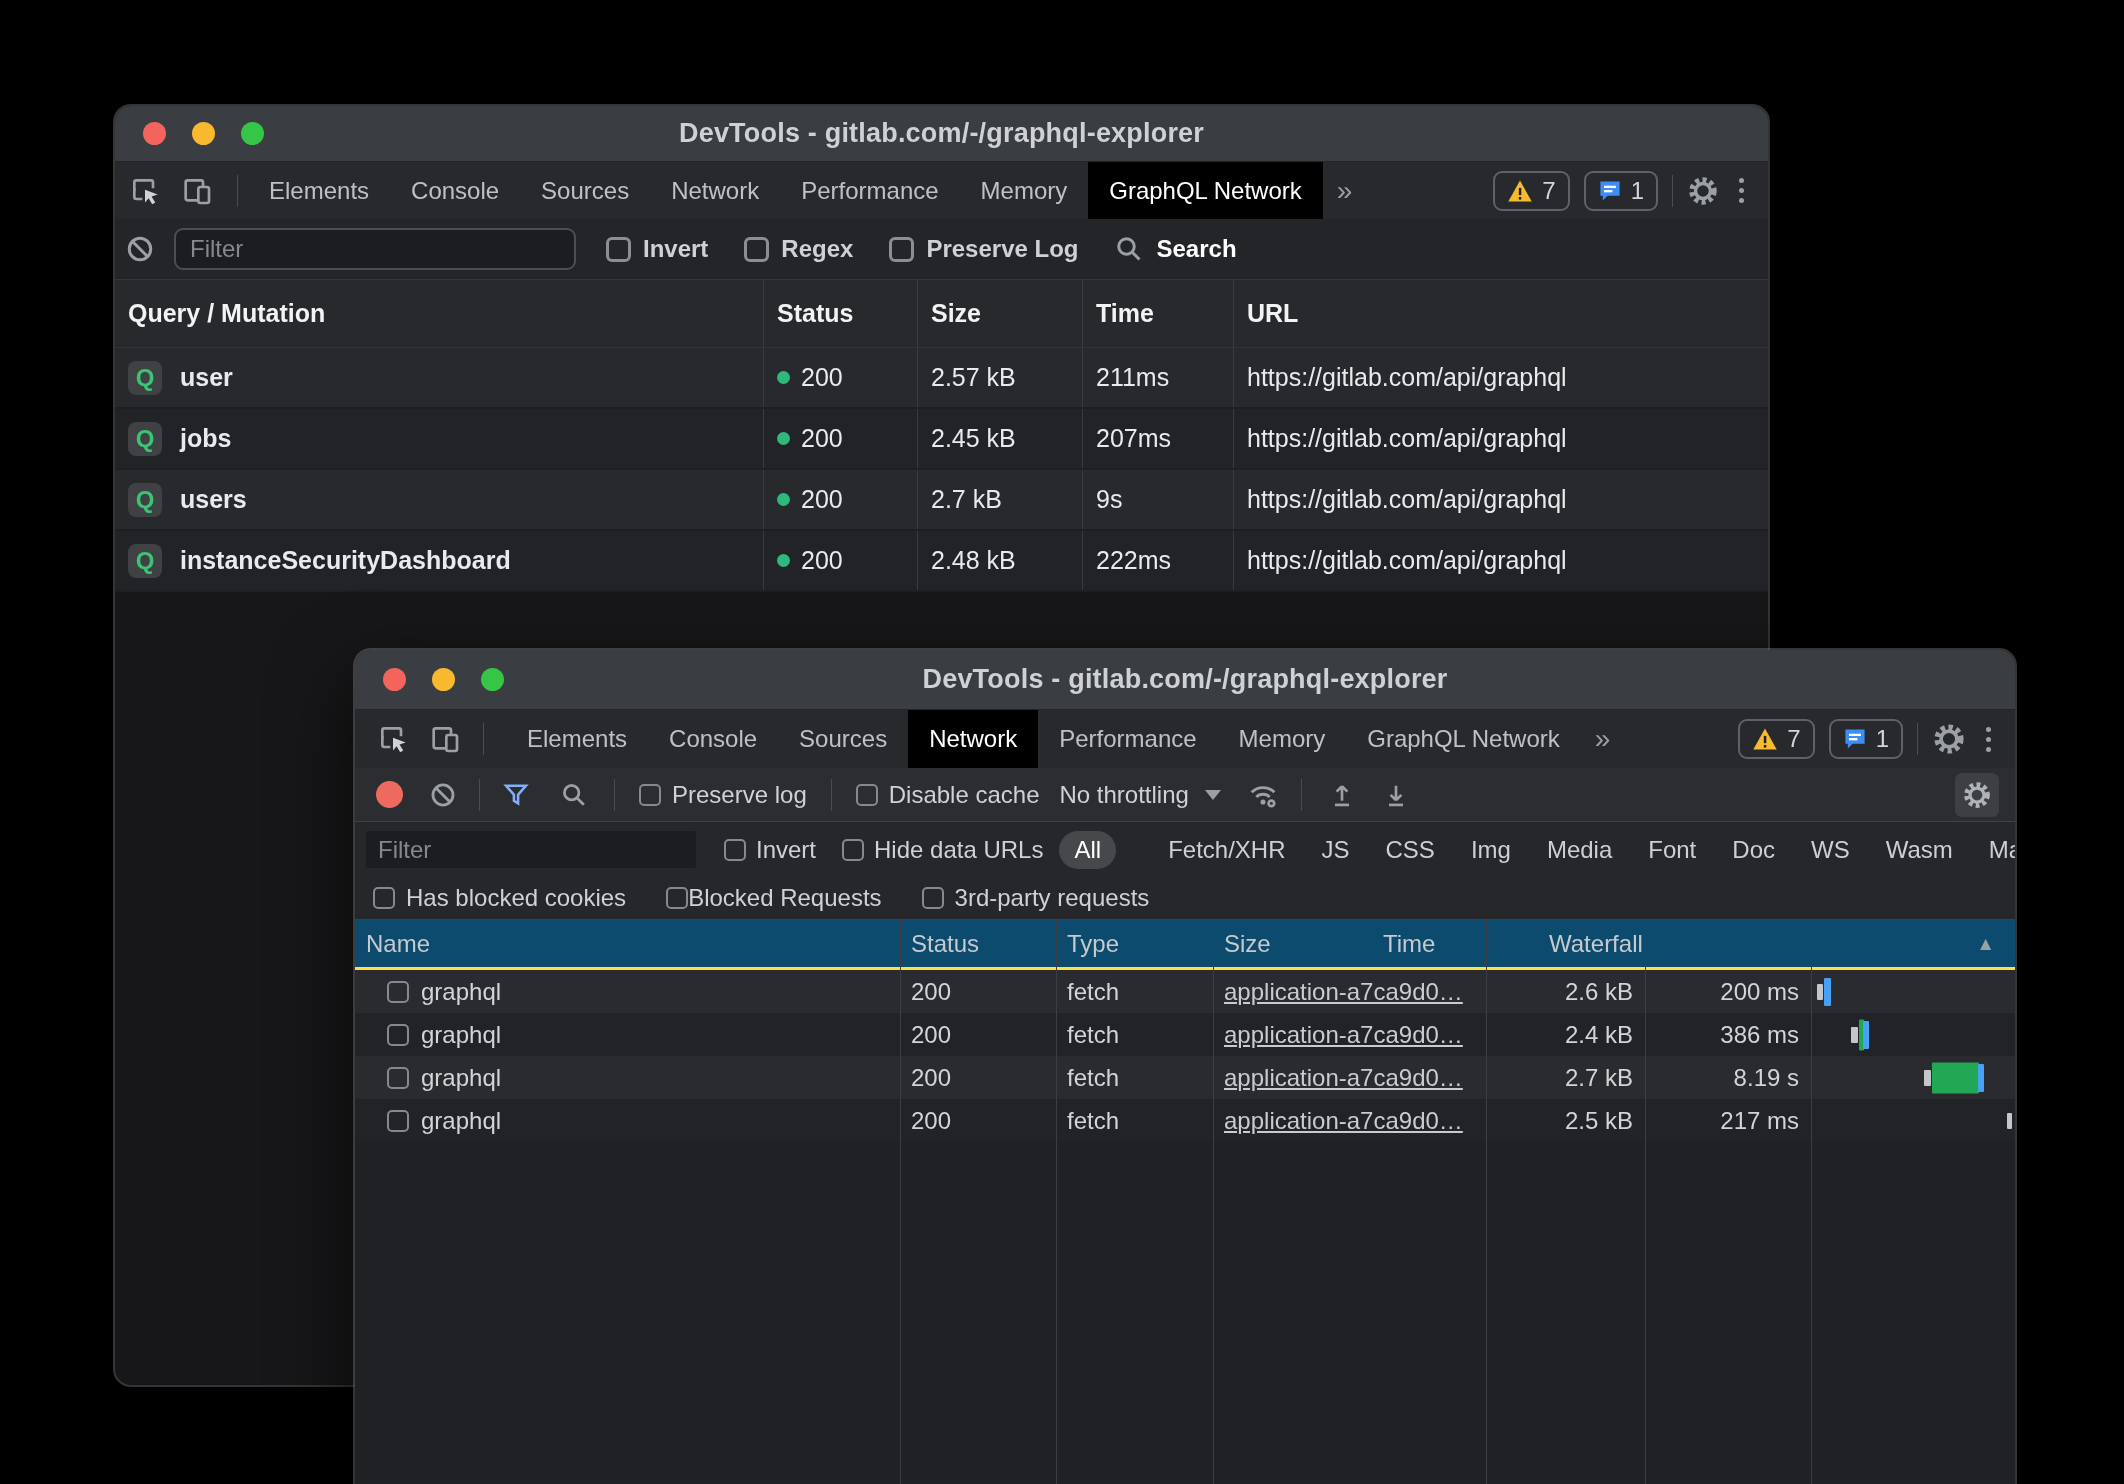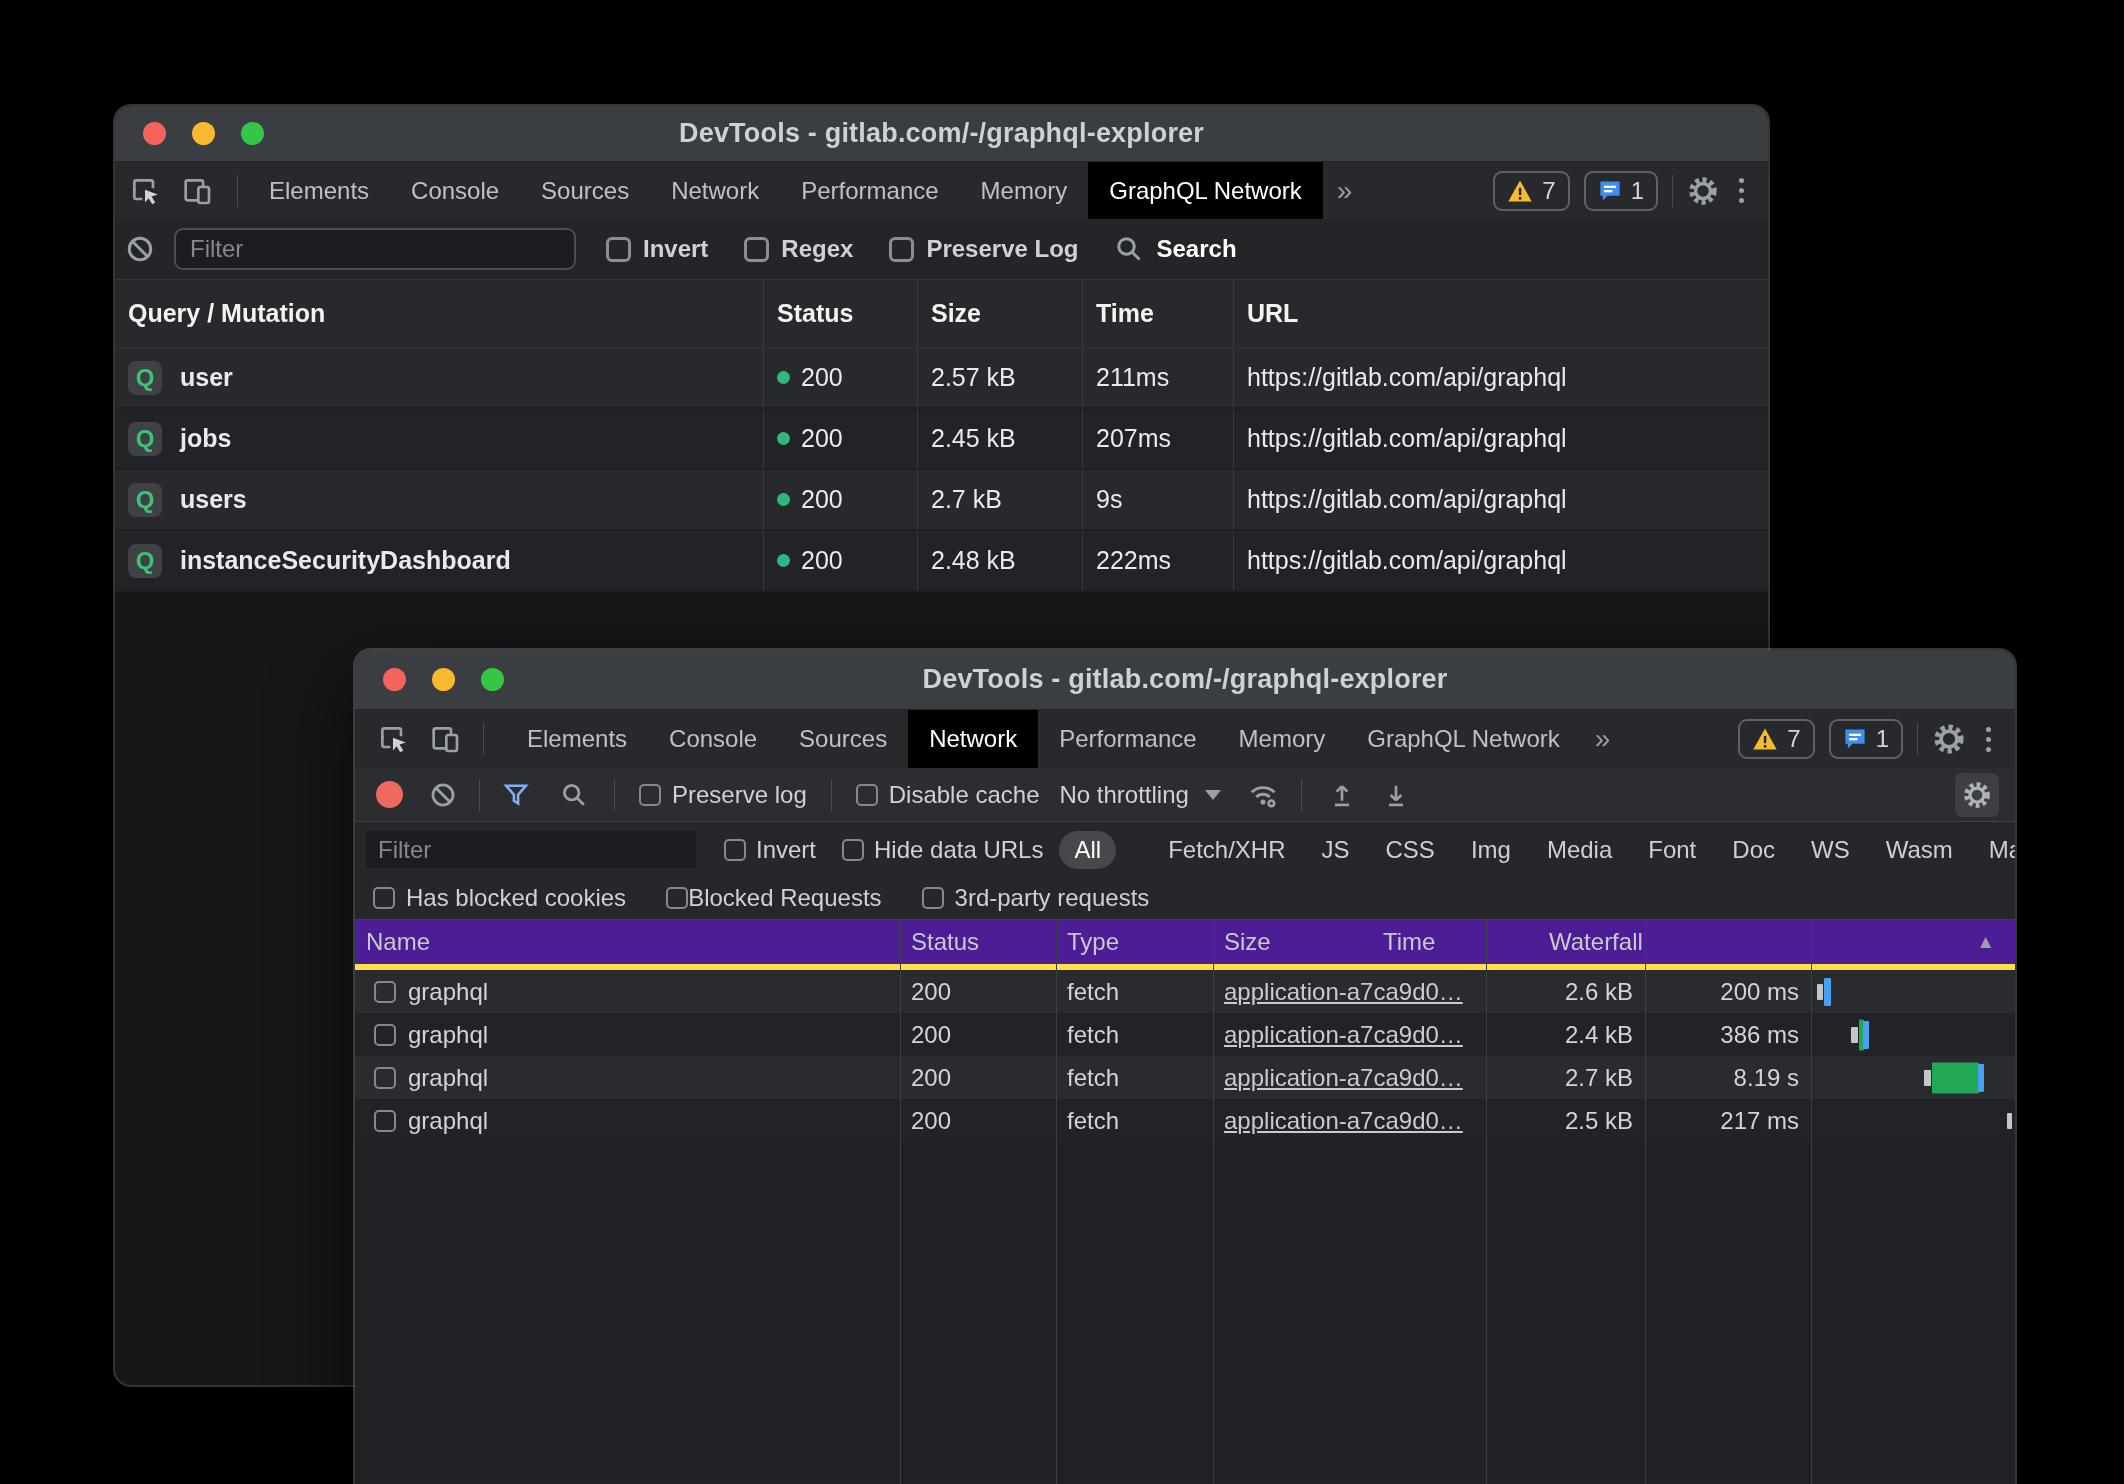--- a/index.html
+++ b/index.html
@@ -77,29 +77,29 @@
   .f-filter-input { margin-left:11px; width:330px; height:37px; background:#1c1d21; border:none; border-radius:2px;
     color:#d8dadc; font-size:24px; padding:0 12px; outline:none; font-family:"Liberation Sans","DejaVu Sans",sans-serif; }
   .f-filter-input::placeholder { color:#85898e; }
   .type-pill { margin-left:16px; padding:5px 15px; background:#47484c; border-radius:999px; font-size:24px; color:#fff; }
   .type-item { margin-left:36px; font-size:24px; color:#cdd0d3; white-space:nowrap; }
 
   .f-optrow { height:43px; background:#26272b; display:flex; align-items:center; border-bottom:1px solid #3e4044; }
 
   
   .f-table { position:relative; }
-  .ft-header { height:50px; background:#4c1d95; display:flex; align-items:center;
-    font-size:24px; color:#c7cacd; border-bottom:6px solid #fde047; }
+  .ft-header { height:50px; background:#0c4a6e; display:flex; align-items:center;
+    font-size:24px; color:#c7cacd; border-bottom:3px solid #fde047; }
   .ft-cell { height:100%; display:flex; align-items:center; padding-left:11px; overflow:hidden; white-space:nowrap; }
   .ft-c1{ width:545px; } .ft-c2{ width:156px; } .ft-c3{ width:157px; } .ft-c4{ width:273px; }
   .ft-c5{ width:159px; } .ft-c6{ width:166px; } .ft-c7{ flex:1; position:relative; }
   .ft-cell.num { justify-content:flex-end; padding-right:12px; }
   .ft-row { height:43px; display:flex; align-items:stretch; font-size:24px; color:#d2d4d7; }
   .ft-row.odd { background:#2a2b2e; } .ft-row.even { background:#222327; }
-  .ft-row .ft-c1 { padding-left:19px; }
+  .ft-row .ft-c1 { padding-left:32px; }
   .ft-name { margin-left:12px; }
   .init-link { text-decoration:underline; color:#c9cbce; }
   .sort-arrow { position:absolute; right:20px; color:#9aa0a6; font-size:19px; }
   .col-lines { position:absolute; left:0; top:0; bottom:0; right:0; pointer-events:none; z-index:5; }
   .col-line { position:absolute; top:0; bottom:0; width:1px; background:#3c3e42; }
   .wf-bar { position:absolute; top:50%; transform:translateY(-50%); border-radius:1px; }
   .wf-gray { height:16px; background:#c4c6c9; z-index:1; }
   .wf-blue { height:28px; background:#47a2f5; z-index:3; }
   .wf-green { height:31px; background:#22a755; z-index:2; }
   .f-empty { background:#202124; }

